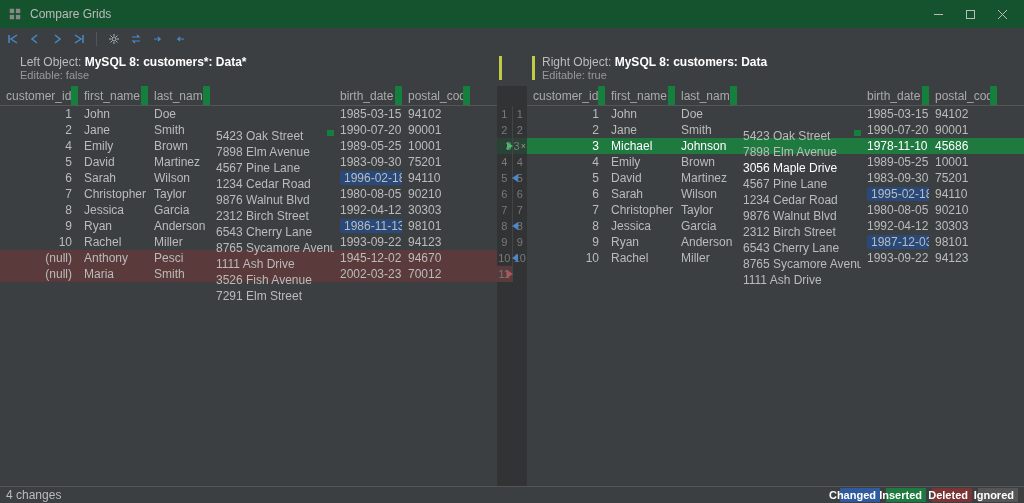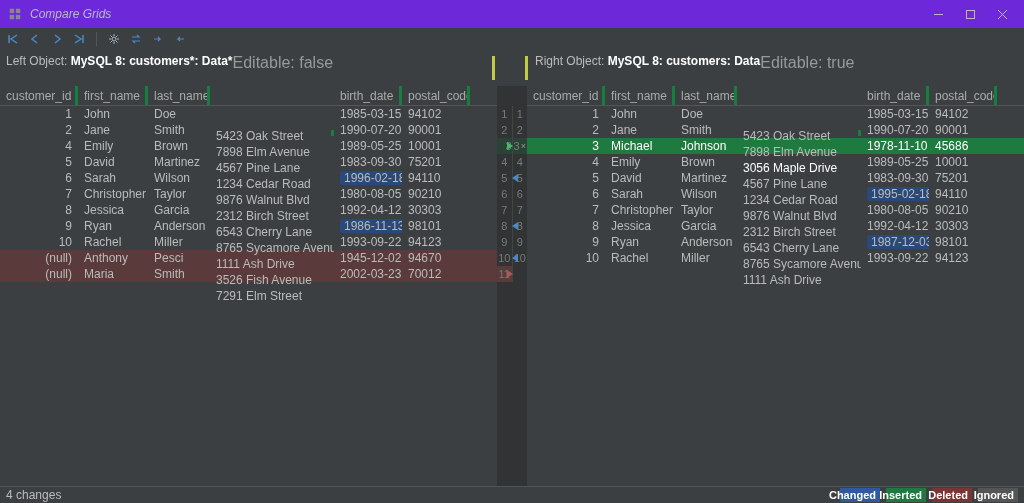--- a/index.html
+++ b/index.html
@@ -1,59 +1,59 @@
 <!DOCTYPE html>
 <html><head>
 <meta charset="utf-8">
 <style>
 * { margin: 0; padding: 0; box-sizing: border-box; font-family: "Segoe UI", Arial, sans-serif; font-size: 12px; }
 body { background: #3c3f41; color: #bbbbbb; width: 1024px; height: 503px; overflow: hidden; display: flex; flex-direction: column; }
 
 
-.title-bar { height: 28px; background: #6d28d9; display: flex; align-items: center; padding: 8px 8px; font-style: italic; }
+.title-bar { height: 28px; background: #14532d; display: flex; align-items: center; padding: 8px 8px; }
 .title-bar-icon { width: 14px; height: 14px; margin-right: 8px; }
 .title-bar-text { flex: 1; color: #bbbbbb; }
 .win-controls { display: flex; gap: 4px; }
 .win-btn { width: 28px; height: 24px; display: flex; align-items: center; justify-content: center; color: #bbbbbb; }
 .win-btn svg { width: 11px; height: 11px; }
 
 
 .toolbar { height: 22px; background: #3c3f41; display: flex; align-items: center; padding: 0 4px; gap: 4px; }
 .tb-btn { width: 18px; height: 18px; display: flex; align-items: center; justify-content: center; color: #4a88c7; }
 .tb-sep { width: 1px; height: 14px; background: #555; margin: 0 4px; }
 .tb-btn svg { width: 12px; height: 12px; }
 
 
 .info-row { display: flex; height: 36px; }
-.info-cell { flex: 1; padding: 4px 6px; display: flex; flex-direction: row; justify-content: flex-start; position: relative; }
+.info-cell { flex: 1; padding: 4px 20px; display: flex; flex-direction: column; justify-content: center; position: relative; }
 .info-cell.left { border-right: none; }
 .info-title { color: #bbbbbb; }
 .info-title b { color: #fff; font-weight: 600; }
-.info-sub { color: #999; font-size: 16px; }
+.info-sub { color: #999; font-size: 11px; }
 .gutter-spacer { width: 30px; }
 .info-marker-l { position:absolute; right:0; top:6px; bottom:6px; width:3px; background:#c0cc45; }
 .info-marker-r { position:absolute; left:0; top:6px; bottom:6px; width:3px; background:#c0cc45; }
 
 
 .main { flex: 1; display: flex; overflow: hidden; position: relative; }
 .pane { flex: 1; overflow: hidden; position: relative; }
 .gutter { width: 30px; background: #313335; display: flex; flex-direction: column; }
 .gutter-pair { display:flex; }
 .gutter-half { flex:1; height:16px; display:flex; align-items:center; justify-content:center; color:#7a7a7a; font-size:11px; position:relative; }
 .gutter-half.left { border-right: 1px solid #444; }
 .gutter-half.ins-bg { background:#294436; }
 .gutter-arrow { position:absolute; width:0; height:0; }
 .arrow-right-green { border-left: 6px solid #49b86a; border-top:4px solid transparent; border-bottom:4px solid transparent; }
 .arrow-left-blue { border-right: 6px solid #4a88c7; border-top:4px solid transparent; border-bottom:4px solid transparent; }
 .gutter-half .x { font-size:9px; color:#999; margin-left:1px; }
 
 
 .grid { width:100%; }
 .grid-header { display:flex; height:20px; background:#3c3f41; border-bottom:1px solid #555; }
-.grid-header .cell { color:#aaa; border-right:3px solid #15803d; padding:3px 6px; overflow:hidden; white-space: nowrap; }
+.grid-header .cell { color:#aaa; border-right:7px solid #15803d; padding:3px 6px; overflow:hidden; white-space: nowrap; }
 .grid-body .row { display:flex; height:16px; align-items:center; }
 .cell { padding:0 6px; overflow:hidden; white-space:nowrap; text-overflow:clip; }
 .c-id { width:78px; text-align:right; }
 .c-fn { width:70px; }
 .c-ln { width:62px; }
 .c-addr { width:124px;margin-top:44px; }
 .c-bd { width:68px; text-align:right; }
 .c-pc { width:68px; }
 .row.deleted { background:#5a3a3a; }
 .row.inserted { background:#294436; }

